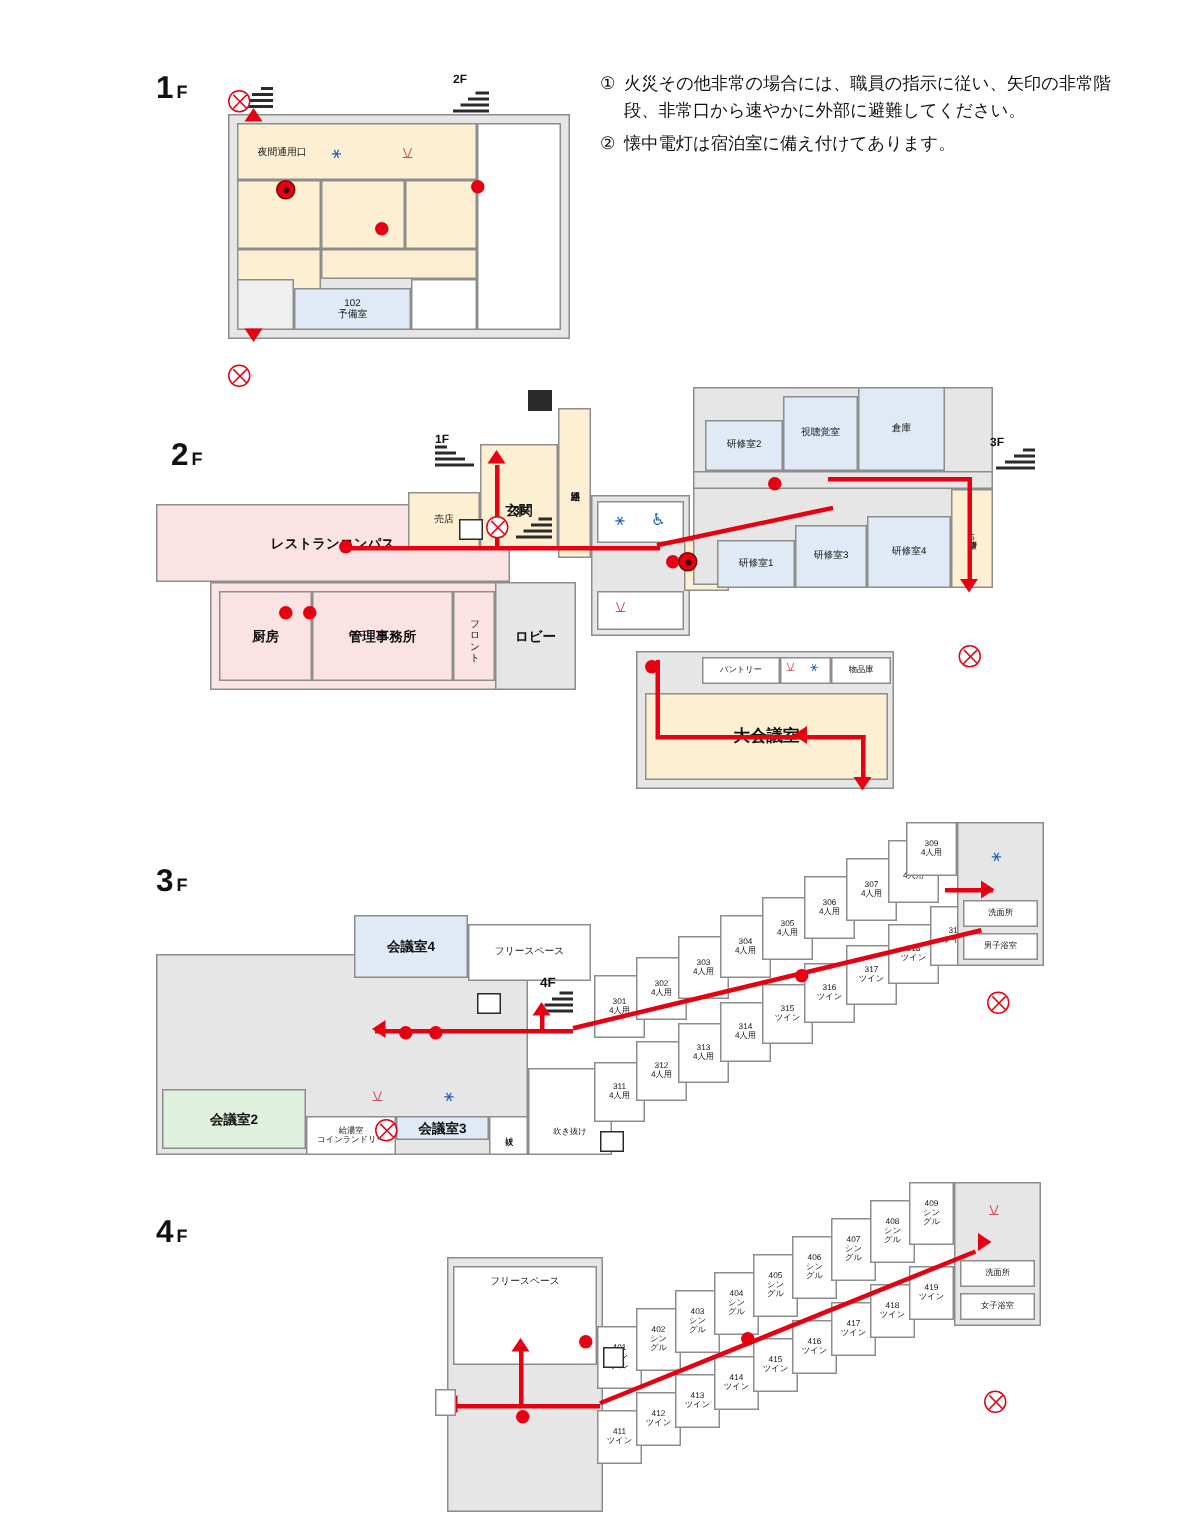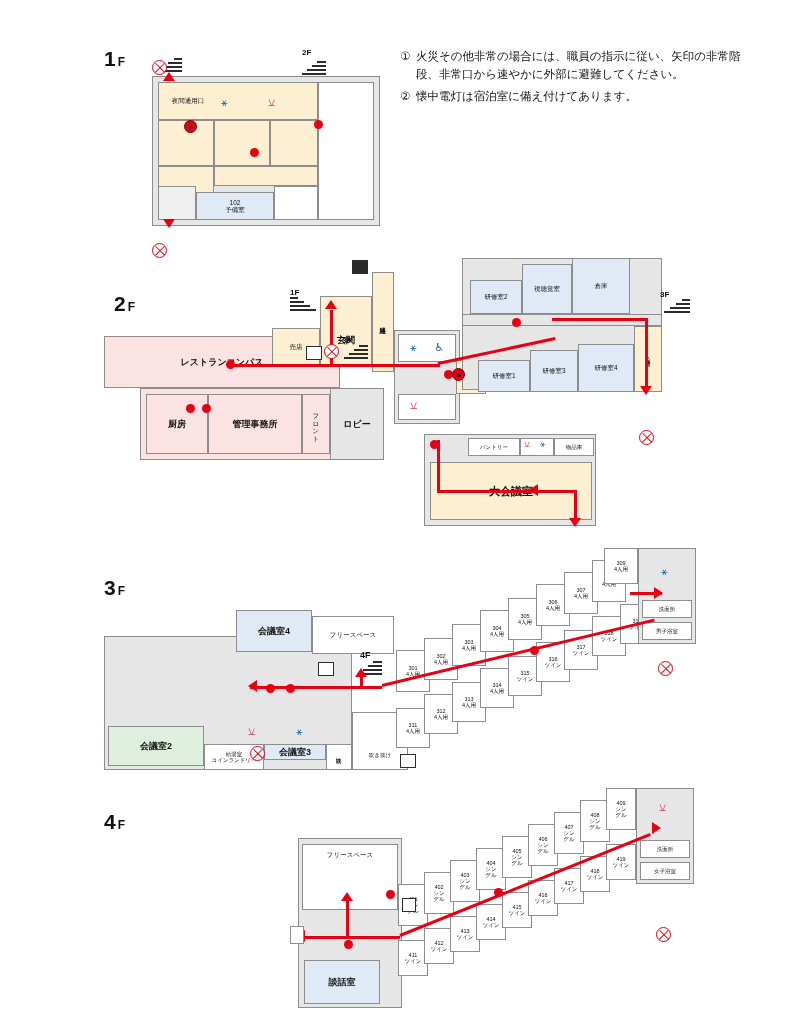--- a/index.html
+++ b/index.html
@@ -400,23 +400,20 @@
   <div class="sym ext" style="left:530px;top:646px;"></div>
 
   <div class="floor-label" style="left:104px;top:810px;">
     <span>4</span><span class="f">F</span>
   </div>
 
   <div class="room gray" style="left:298px;top:838px;width:104px;height:170px;"></div>
   <div class="room white" style="left:302px;top:844px;width:96px;height:66px;">
     <span class="sm" style="align-self:flex-start;margin-top:6px;">フリースペース</span>
   </div>
-  <div class="room blue" style="left:304px;top:960px;width:76px;height:44px;">
-    <span class="med">談話室</span>
-  </div>
 
   <div class="room white" style="left:398px;top:884px;width:30px;height:42px;">
       <span class="xs">401<br>シン<br>グル</span>
     </div>
   <div class="room white" style="left:424px;top:872px;width:30px;height:42px;">
       <span class="xs">402<br>シン<br>グル</span>
     </div>
   <div class="room white" style="left:450px;top:860px;width:30px;height:42px;">
       <span class="xs">403<br>シン<br>グル</span>
     </div>

